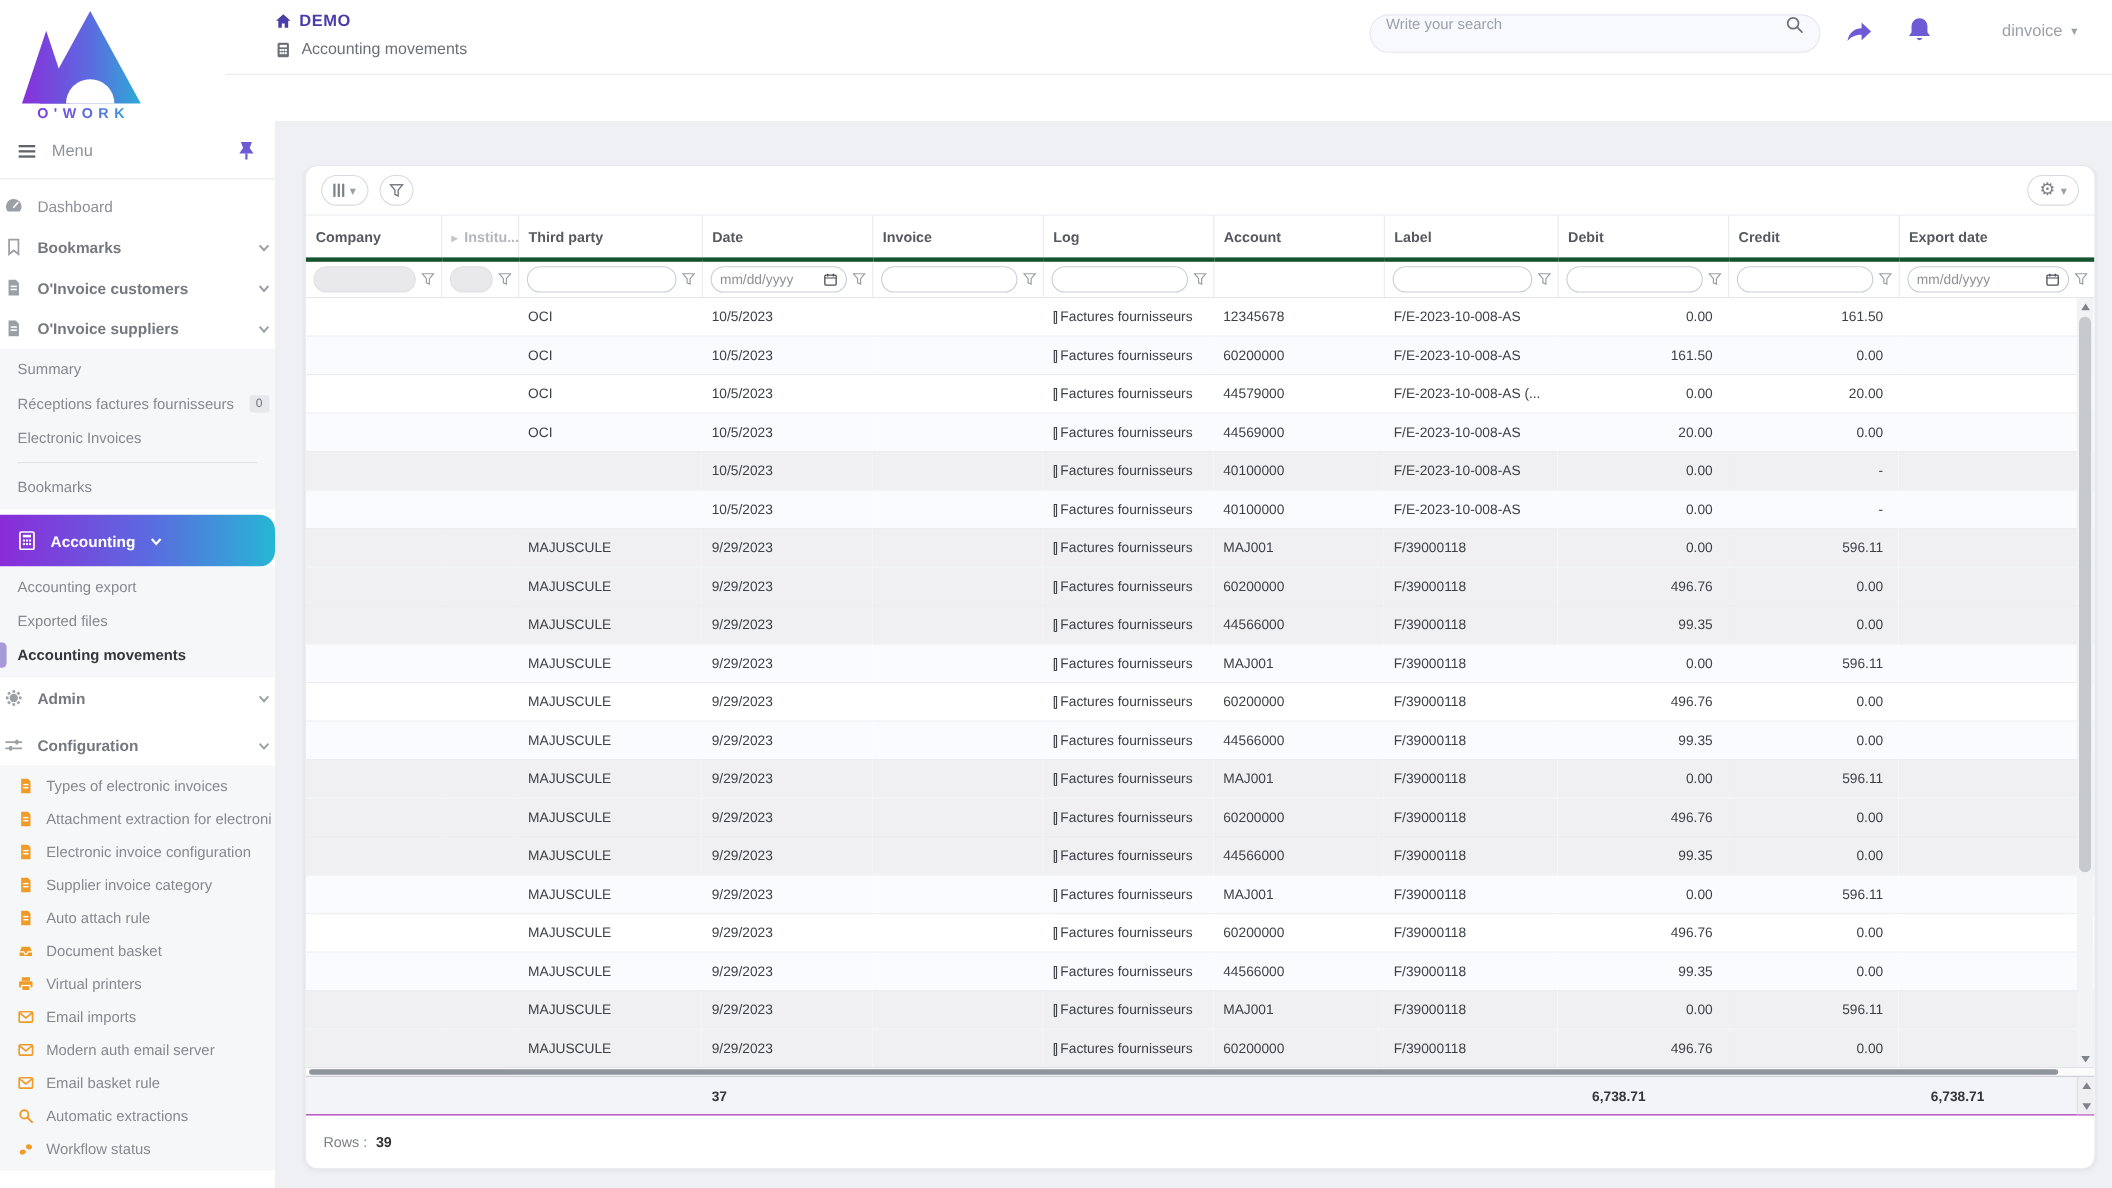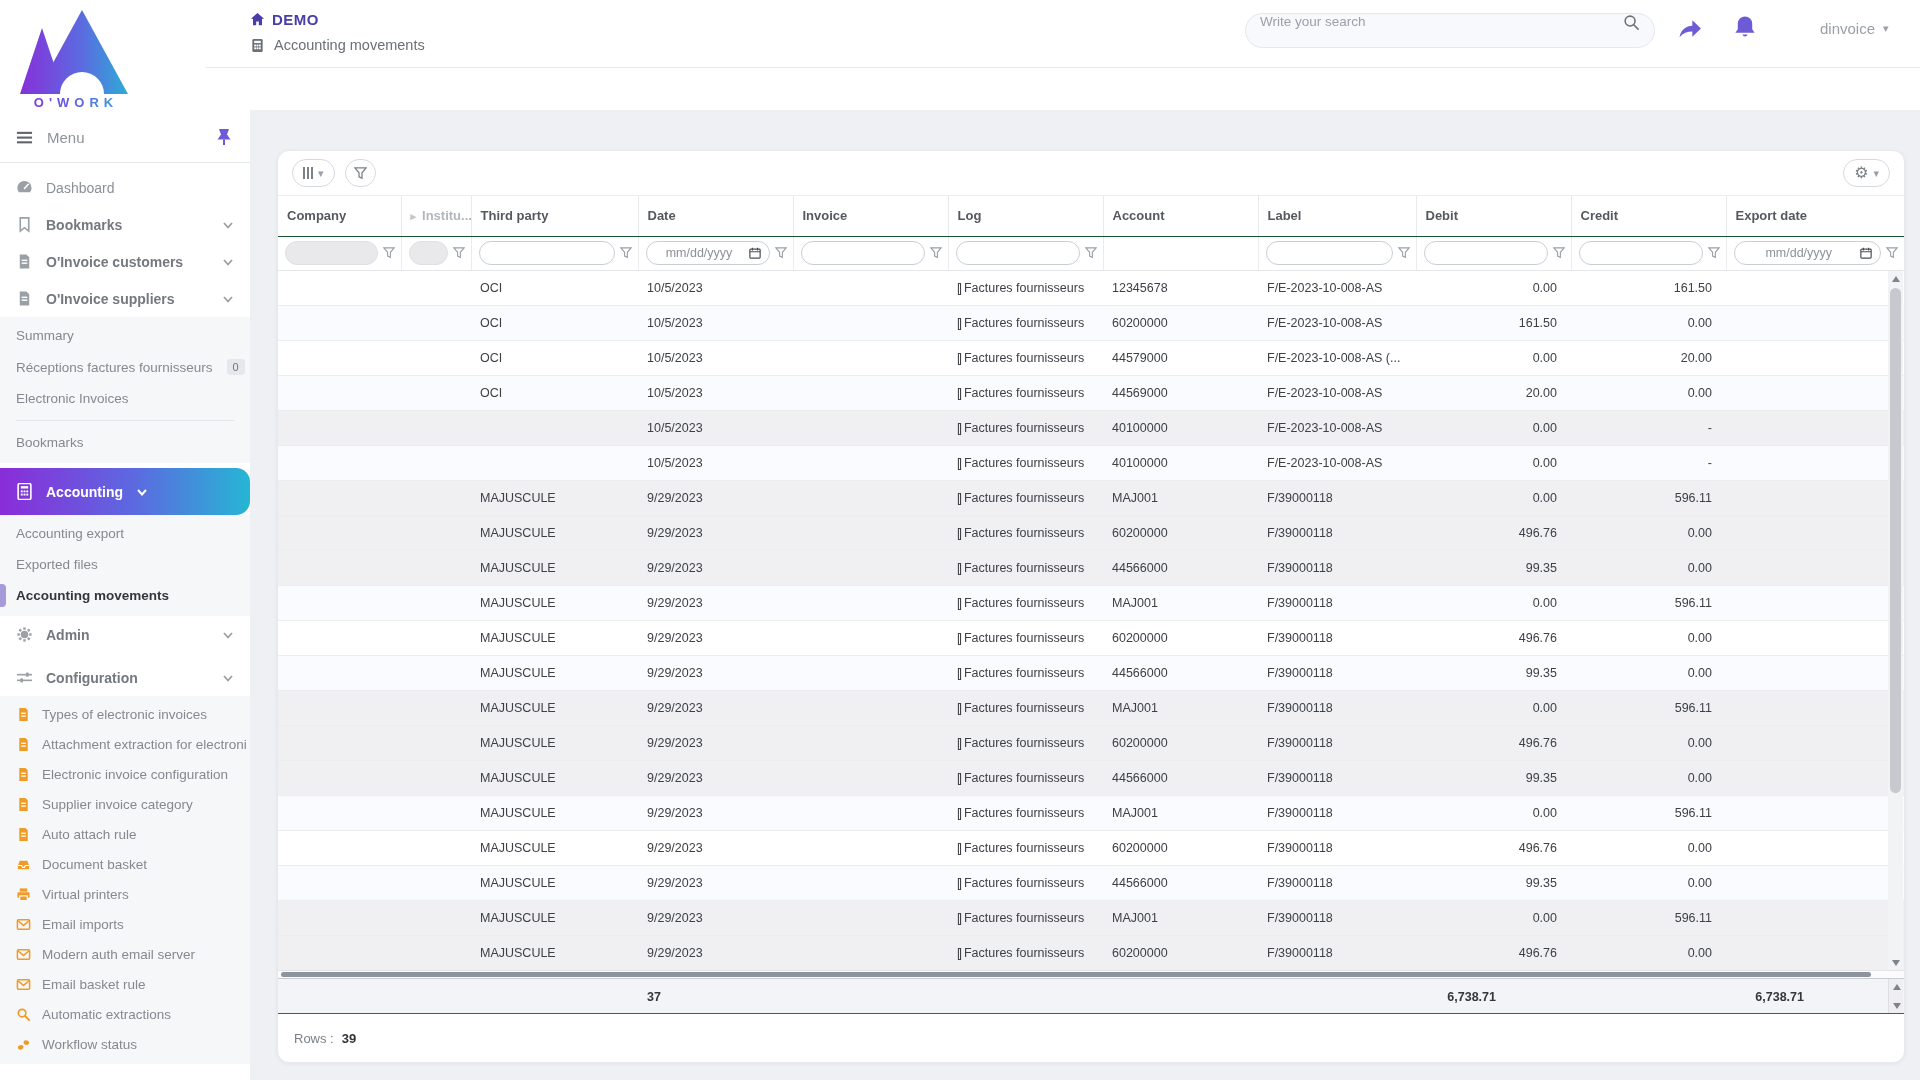--- a/index.html
+++ b/index.html
@@ -20,21 +20,21 @@
   .search-pill input::placeholder { color:#9aa0ab; }
   .top-icon { position:absolute; top:15px; width:30px; height:30px; cursor:pointer; }
   .user-box { position:absolute; left:1820px; top:20px; color:#9aa0a8; font-size:15px; display:flex; align-items:center; gap:8px; cursor:pointer; }
   .caret { font-size:11px; color:#9aa0a8; }
 
   
   .sidebar { position:absolute; left:0; top:110px; width:250px; height:970px; background:#fff; z-index:4; }
   .menu-row { display:flex; align-items:center; justify-content:space-between; padding:18px 18px 16px 16px; }
   .menu-label { display:flex; align-items:center; gap:14px; color:#8d939b; font-size:15px; }
   .side-div { height:1px; background:#e7e9ec; margin:0; }
-  .nav-item { display:flex; align-items:center; gap:13px; padding:10px 16px; color:#8b9098; font-size:14px; cursor:pointer; white-space:nowrap; }
+  .nav-item { display:flex; align-items:center; gap:13px; padding:10px 4px; color:#8b9098; font-size:14px; cursor:pointer; white-space:nowrap; }
   .nav-item.b { font-weight:bold; color:#74787f; }
   .nav-item .grow { flex:1; }
   .subblock { background:#f6f7f9; padding:3px 0 5px 0; }
   .sub-item { padding:8px 16px; font-size:13.5px; color:#85898f; cursor:pointer; white-space:nowrap; display:flex; align-items:center; gap:8px; position:relative; overflow:hidden; }
   .sub-item.active { font-weight:bold; color:#33363b; }
   .active-bar { position:absolute; left:0; top:4px; bottom:4px; width:6px; background:#a79ada; border-radius:0 4px 4px 0; }
   .badge { background:#e7e8ec; color:#6f747c; font-size:11px; border-radius:3px; padding:2px 6px; margin-left:6px; }
   .sub-div { height:1px; background:#e3e4e8; margin:6px 16px 6px 16px; }
   .grad-item { height:47px; display:flex; align-items:center; gap:13px; padding:0 16px; color:#fff; font-weight:bold; font-size:14px;
     background:linear-gradient(90deg,#8a2cd9 0%,#5b6be0 55%,#26b6d4 100%); border-radius:0 14px 14px 0; cursor:pointer; }
@@ -49,25 +49,25 @@
   .toolbar { height:45px; display:flex; align-items:center; padding:0 14px; border-bottom:1px solid #ebedf0; justify-content:space-between; }
   .tb-left { display:flex; gap:10px; }
   .pillbtn { height:28px; border:1px solid #d6d9de; border-radius:14px; background:#fff; display:flex; align-items:center; gap:5px; padding:0 10px; cursor:pointer; color:#7c8187; }
   .bars { display:flex; gap:2px; }
   .bars i { display:block; width:2px; height:12px; background:#7c8187; }
   .gear-glyph { font-size:16px; color:#7c8187; line-height:1; }
 
   table { border-collapse:collapse; table-layout:fixed; width:1626px; }
   th, td { overflow:hidden; white-space:nowrap; }
   thead th { height:40px; text-align:left; font-size:13px; color:#55595f; padding:0 0 0 9px;
-    border-right:1px solid #e8e9ec; border-bottom:1px solid #14532d; font-weight:bold; }
+    border-right:1px solid #e8e9ec; border-bottom:4px solid #14532d; font-weight:bold; }
   thead th:last-child { border-right:none; }
   th.lite { color:#b3b7bd; font-weight:bold; }
   .expander { color:#c2c6cb; font-size:11px; margin-right:6px; }
-  tr.frow td { height:34px; border-right:1px solid #ececef; border-bottom:1px solid #e4e6e9; padding:0 6px 0 7px;text-align:center; }
+  tr.frow td { height:34px; border-right:1px solid #ececef; border-bottom:1px solid #e4e6e9; padding:0 6px 0 7px; }
   tr.frow td:last-child { border-right:none; }
   .fwrap { display:flex; align-items:center; gap:5px; }
   .fpill { height:24px; border:1px solid #c9ced4; border-radius:12px; background:#fff; flex:1; display:flex; align-items:center; padding:0 8px; color:#8d9298; font-size:12.5px; gap:5px; }
   .fpill.disabled { background:#e9e9eb; border-color:#e0e0e3; }
   .fpill .ph { flex:1; }
   tbody td { height:35px; font-size:12.5px; color:#3d4147; padding:0 0 0 9px; border-bottom:1px solid #ebedef; }
   td.num, th.num-h { text-align:right; padding-right:14px; }
   tr.bg-white { background:#fff; } tr.bg-alt { background:#fafbfe; } tr.bg-gray { background:#f0f0f2; }
   .logpfx { display:inline-block; color:#3d4147; margin-right:4px; letter-spacing:-2px; }
   .hscroll { position:absolute; left:0; top:819px; width:1626px; height:8px; background:#fbfbfc; border-top:1px solid #e2e4e7; }

